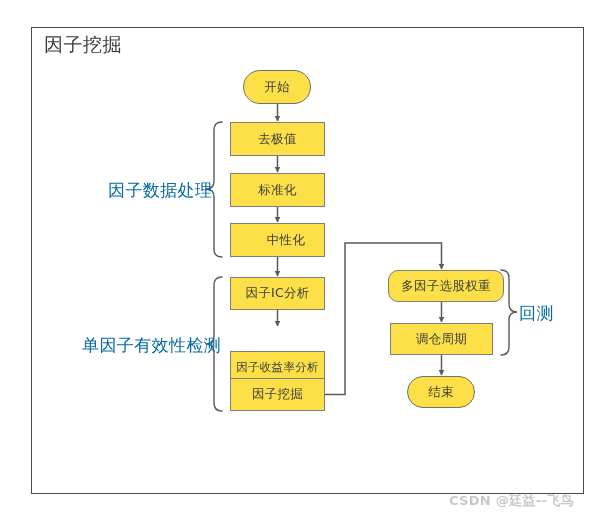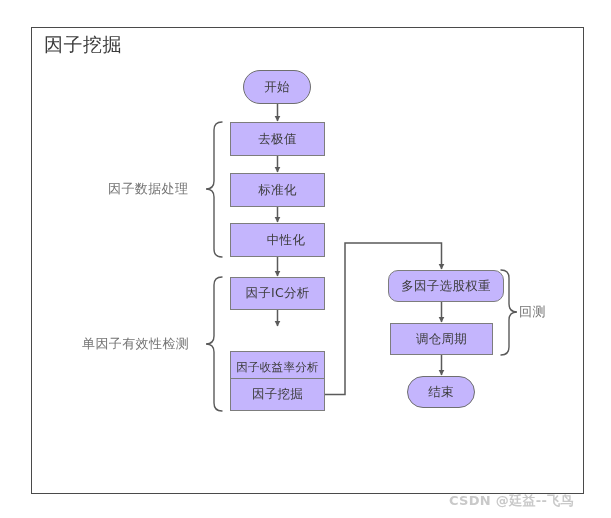--- a/index.html
+++ b/index.html
@@ -39,37 +39,37 @@
     font-size: 19px;
     color: #3b3b3b;
     letter-spacing: 0.5px;
     line-height: 1.2;
     white-space: nowrap;
   }
   .node {
     position: absolute;
     box-sizing: border-box;
     border: 1.4px solid #7d7d7d;
-    background: #c4b5fd;
+    background: #fde047;
     color: #3c3c3c;
     font-size: 12.5px;
     display: flex;
     align-items: center;
     justify-content: center;
     white-space: nowrap;
     letter-spacing: 0.3px;
   }
   .node.terminal {
     border-radius: 17px;
     border-color: #6f6f6f;
   }
   .group-label {
     position: absolute;
-    font-size: 13px;
-    color: #737373;
+    font-size: 17px;
+    color: #0369a1;
     white-space: nowrap;
     letter-spacing: 0.4px;
     line-height: 1;
   }
   .watermark {
     position: absolute;
     left: 449px;
     top: 492px;
     font-size: 13px;
     color: #c9c9c9;

